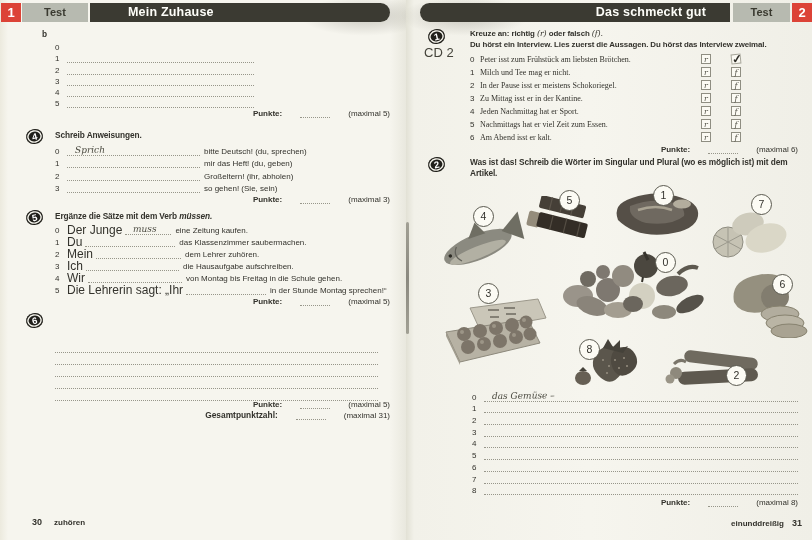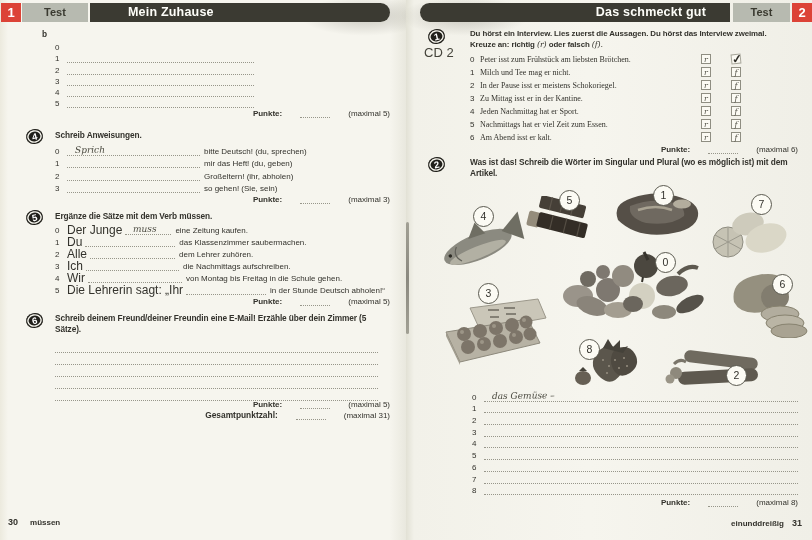--- a/index.html
+++ b/index.html
@@ -20,21 +20,21 @@
         background:radial-gradient(ellipse at 50% 45%,rgba(158,156,146,.5),rgba(158,156,146,0) 70%);}
 
   
   .seccirc{position:absolute;width:17px;height:15px;border-radius:50%;background:#201f1a;
            color:#fff;font-weight:bold;font-size:9.5px;display:flex;align-items:center;justify-content:center;
            transform:rotate(-12deg);
            box-shadow:inset 0 0 0 1.2px #201f1a, inset 0 0 0 2.6px #f3f2ea;}
 
   
   .instr{position:absolute;font-size:8.3px;font-weight:bold;line-height:10.8px;letter-spacing:-.1px;}
-  .instr .it{}
+  .instr .it{font-style:italic;}
   .it-serif{font-family:"DejaVu Serif",serif;font-style:italic;font-weight:normal;}
   .rows{position:absolute;}
   .wrow{display:flex;align-items:flex-end;}
   #taskb-rows .wrow{height:11.2px;}
   #task4-rows .wrow{height:12.5px;}
   #task5-rows .wrow{height:12px;}
   #task2-rows .wrow{height:11.7px;}
   .rownum{width:12px;flex:none;font-size:8px;line-height:9px;}
   .pre{font-size:12px;line-height:9px;white-space:nowrap;margin-right:3px;}
   .tail{font-size:8px;line-height:9px;white-space:nowrap;margin-left:4px;}
@@ -62,21 +62,21 @@
   .cbox.checked{font-family:"Liberation Sans",sans-serif;font-style:normal;font-weight:bold;
                 font-size:12px;line-height:9px;color:#2e2d27;border-color:#a6a599;transform:rotate(-6deg);}
 
   
   .food{position:absolute;}
   .food svg{display:block;width:100%;height:100%;}
   .fbadge{position:absolute;width:21px;height:21px;border-radius:50%;background:#fcfbf4;
           border:1px solid #5a594f;color:#33322c;font-size:10.5px;line-height:19px;text-align:center;
           box-sizing:border-box;}
 
-  .footer{position:absolute;display:flex;align-items:baseline;font-weight:bold;}
+  .footer{position:absolute;display:flex;align-items:baseline;font-weight:bold;margin-left:24px;}
   .pgnum{font-size:9px;}
   .pgword{font-size:8px;}
   .seam{position:absolute;left:0;top:222px;width:3px;height:112px;border-radius:2px;opacity:.55;
         background:linear-gradient(#6a685c,#403e36 50%,#6a685c);}
 </style>
 </head>
 <body>
 
 <div class="stage">
 
@@ -167,95 +167,91 @@
           <span class="tail">eine Zeitung kaufen.</span>
         </div>
         <div class="wrow">
           <span class="rownum">1</span>
           <span class="pre">Du</span>
           <span class="dline" style="width: 90px;"></span>
           <span class="tail">das Klassenzimmer saubermachen.</span>
         </div>
         <div class="wrow">
           <span class="rownum">2</span>
-          <span class="pre">Alle</span>
+          <span class="pre">Mein</span>
           <span class="dline" style="width: 85px;"></span>
           <span class="tail">dem Lehrer zuhören.</span>
         </div>
         <div class="wrow">
           <span class="rownum">3</span>
           <span class="pre">Ich</span>
           <span class="dline" style="width: 93px;"></span>
-          <span class="tail">die Nachmittags aufschreiben.</span>
+          <span class="tail">die Hausaufgabe aufschreiben.</span>
         </div>
         <div class="wrow">
           <span class="rownum">4</span>
           <span class="pre">Wir</span>
           <span class="dline" style="width: 94px;"></span>
           <span class="tail">von Montag bis Freitag in die Schule gehen.</span>
         </div>
         <div class="wrow">
           <span class="rownum">5</span>
           <span class="pre">Die Lehrerin sagt: „Ihr</span>
           <span class="dline" style="width: 80px;"></span>
-          <span class="tail">in der Stunde Deutsch abholen!“</span>
+          <span class="tail">in der Stunde Montag sprechen!“</span>
         </div>
       </div>
     <div class="punkte" style="right:16px;top:297px;">
       <span class="plabel">Punkte:</span>
       <span class="pblank"></span>
       <span>(maximal 5)</span>
     </div>
 
     <div class="seccirc" style="left:26px;top:313px;">6</div>
-    <div class="instr" style="left:55px;top:313px;width:335px;">
-      <span>Schreib deinem Freund/deiner Freundin eine E-Mail! Erzähle über dein Zimmer</span>
-      <span class="it">(5 Sätze).</span>
-    </div>
     <div class="rows" id="task6-lines" style="left:55px;top:341px;width:323px;">
         <div class="fullline"></div>
         <div class="fullline"></div>
         <div class="fullline"></div>
         <div class="fullline"></div>
         <div class="fullline"></div>
       </div>
     <div class="punkte" style="right:16px;top:400px;">
       <span class="plabel">Punkte:</span>
       <span class="pblank"></span>
       <span>(maximal 5)</span>
     </div>
     <div class="punkte" style="right:16px;top:411px;">
       <span class="plabel big">Gesamtpunktzahl:</span>
       <span class="pblank"></span>
       <span>(maximal 31)</span>
     </div>
 
     <div class="footer" style="left:8px;top:517px;gap:12px;">
       <span class="pgnum">30</span>
-      <span class="pgword">müssen</span>
+      <span class="pgword">zuhören</span>
     </div>
   </div>
 
   <div class="page right">
     <div class="curl" style="left:-6px;"></div>
     <div class="seam"></div>
     <div class="hdr-dark" style="left:14px;width:310px;border-radius:10px 0 0 10px;text-align:right;padding-right:24px;box-sizing:border-box;">Das schmeckt gut</div>
     <div class="hdr-gray" style="left:327px;width:57px;">Test</div>
     <div class="hdr-red" style="left:386px;width:20px;">2</div>
 
     <div class="seccirc" style="left:22px;top:29px;">1</div>
     <div class="cdlabel" style="left:18px;top:45px;">CD 2</div>
     <div class="instr" style="left:64px;top:29px;width:340px;font-size:7.9px;">
-      <div style="white-space:nowrap;">Du hörst ein Interview. Lies zuerst die Aussagen. Du hörst das Interview zweimal.</div>
       <div>
         <span>Kreuze an: richtig</span>
         <span class="it-serif">(r)</span>
         <span>oder falsch</span>
         <span class="it-serif">(f).</span>
       </div>
+      <div style="white-space:nowrap;">Du hörst ein Interview. Lies zuerst die Aussagen. Du hörst das Interview zweimal.</div>
     </div>
     <div class="rows" id="statements" style="left:64px;top:53px;width:340px;">
         <div class="srow">
           <span class="rownum">0</span>
           <span class="stext">Peter isst zum Frühstück am liebsten Brötchen.</span>
           <span class="cbox rpos">r</span>
           <span class="cbox fpos checked">✓</span>
         </div>
         <div class="srow">
           <span class="rownum">1</span>

